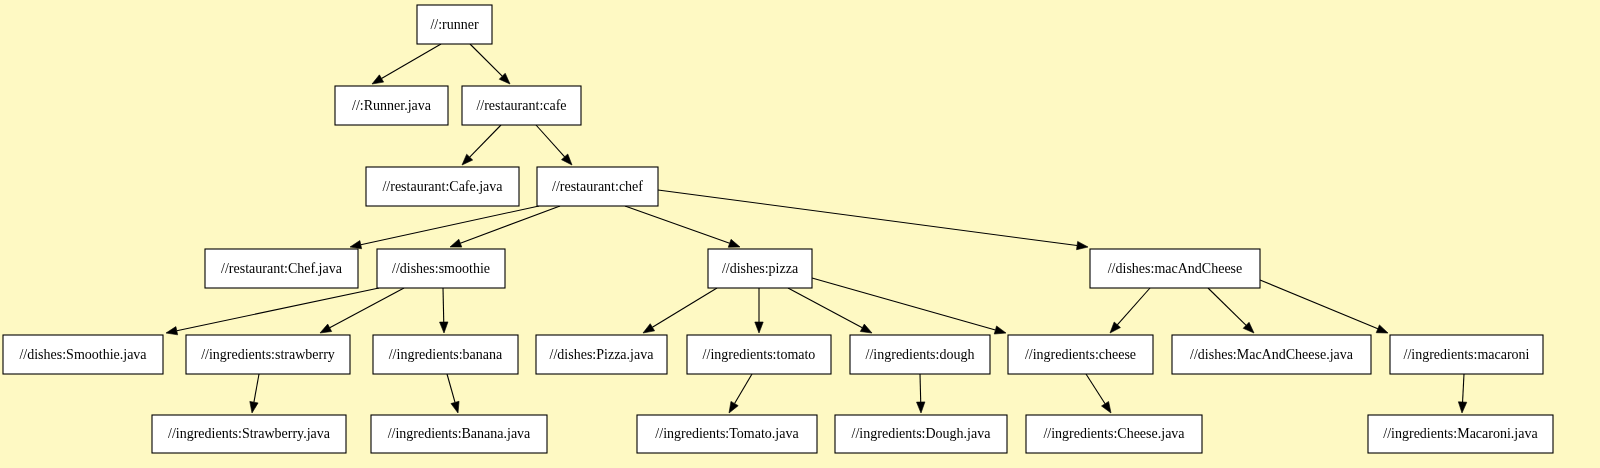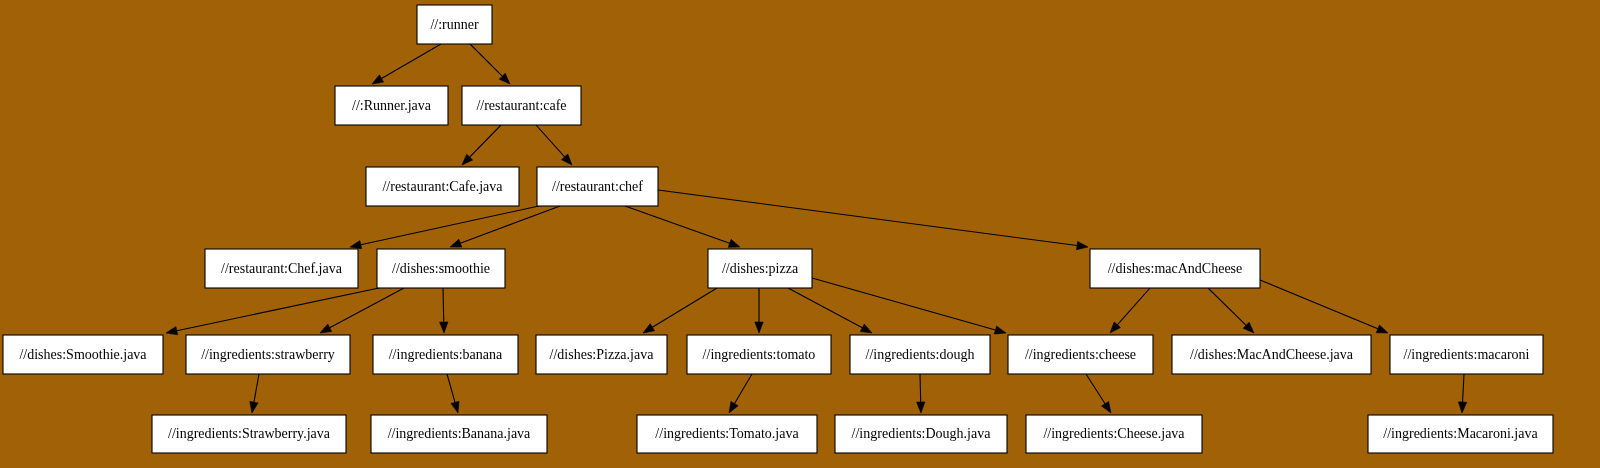--- a/index.html
+++ b/index.html
@@ -10,21 +10,21 @@
   body {
     width: 1600px;
     height: 468px;
     overflow: hidden;
     font-family: "Liberation Serif", serif;
   }
   #graph-root {
     position: relative;
     width: 1600px;
     height: 468px;
-    background: #a16207;
+    background: #fef9c3;
   }
   #graph-svg {
     display: block;
     width: 1600px;
     height: 468px;
   }
   .node-box {
     fill: #ffffff;
     stroke: #000000;
     stroke-width: 1.1;

